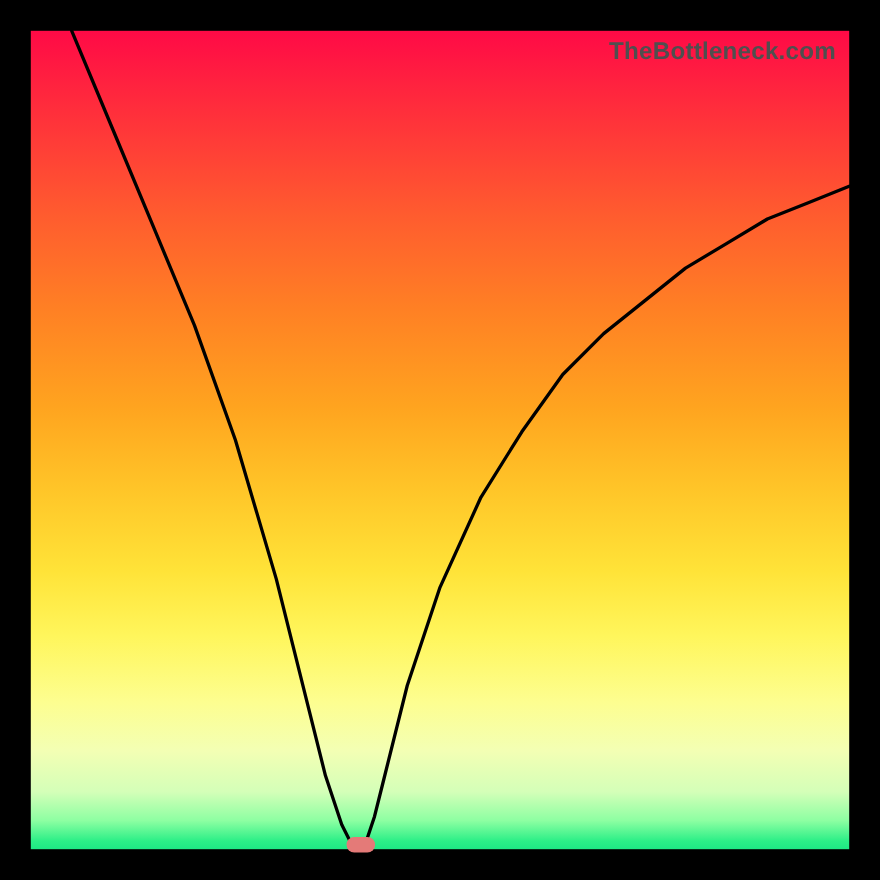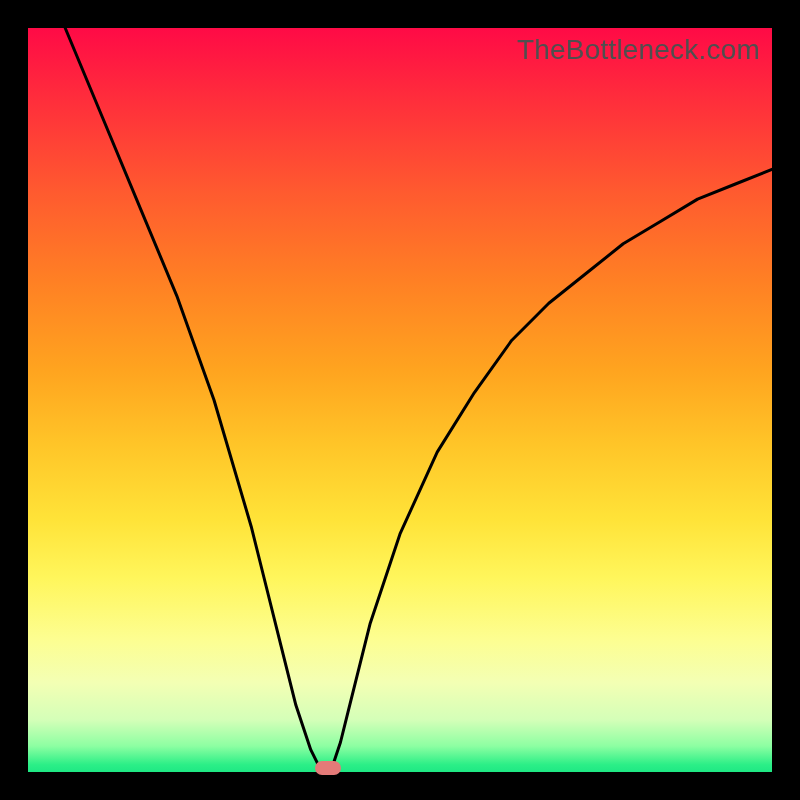--- a/index.html
+++ b/index.html
@@ -14,21 +14,21 @@
       #ffc528 56%,
       #ffe338 66%,
       #fff65c 74%,
       #fdfe90 82%,
       #f3ffb4 88%,
       #d4ffb8 93%,
       #8dffa2 96.5%,
       #2cef87 99%,
       #1ee884 100%);
   }
-  .watermark{position:absolute;top:6px;right:12px;color:#4f4f4f;font-size:28px;font-weight:400;letter-spacing:.2px;}
+  .watermark{position:absolute;top:6px;right:12px;color:#4f4f4f;font-size:22px;font-weight:700;letter-spacing:.2px;}
   svg.curve{position:absolute;left:0;top:0;width:744px;height:744px;overflow:visible;}
   .marker{position:absolute;width:26px;height:14px;border-radius:7px;background:#e47a78;transform:translate(-50%,-50%);} 
 </style>
 </head>
 <body>
 
 <div class="frame">
   <div class="plot">
     <div class="watermark">
       <span>TheBottleneck.com</span>

